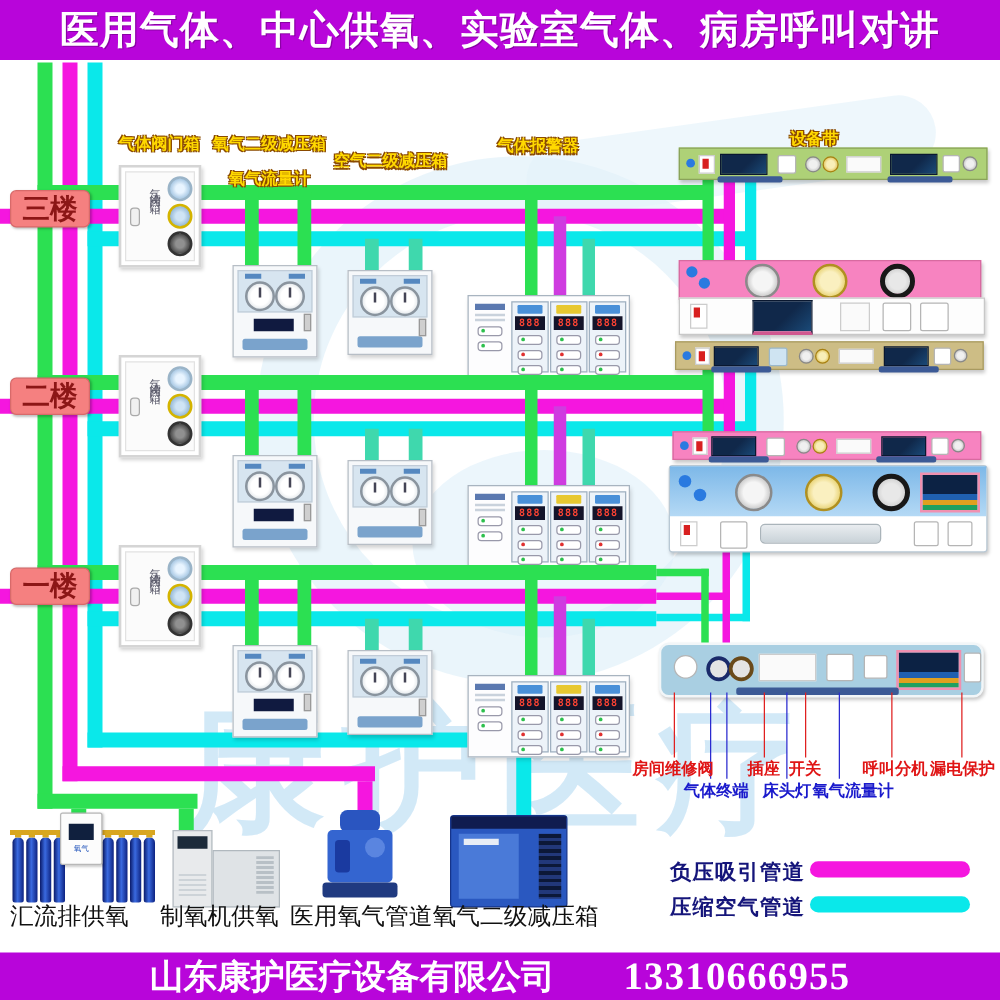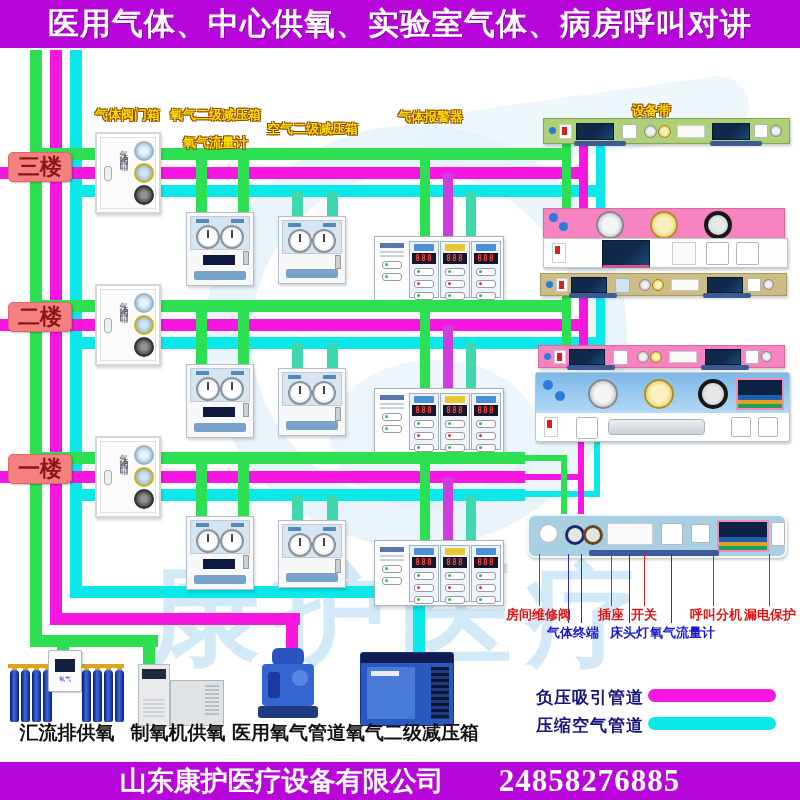--- a/index.html
+++ b/index.html
@@ -112,22 +112,22 @@
   .ptr{position:absolute;width:1px;z-index:3;}
   .ptr.red{background:#e02020;} .ptr.blu{background:#2a2ad0;}
   .ann{position:absolute;z-index:5;font-size:13px;font-weight:bold;white-space:nowrap;}
   .ann.red{color:#e01515;} .ann.blu{color:#1a1acc;}
   
   .leg-row{position:absolute;left:536px;width:250px;height:20px;z-index:5;}
   .leg-row b{font-size:17px;color:#15157a;letter-spacing:1px;}
   .leg-bar{position:absolute;left:112px;top:3px;width:128px;height:13px;border-radius:7px;}
   
   .src{position:absolute;z-index:3;}
-  .src-label{position:absolute;z-index:5;font-size:19px;font-weight:bold;color:#111;
-             text-align:center;white-space:nowrap;}
+  .src-label{position:absolute;z-index:5;font-size:19px;font-weight:normal;color:#111;
+             white-space:nowrap;}
   .cyl{position:absolute;width:9px;height:52px;border-radius:4px 4px 2px 2px;
        background:linear-gradient(90deg,#0a1a6a,#3a6ae0 45%,#0d2280);}
   .cyl::before{content:"";position:absolute;left:2px;top:-6px;width:5px;height:6px;background:#d8a820;}
   .manifold-pipe{position:absolute;background:#d9a520;height:4px;}
   .mbox{position:absolute;background:#fcfcfc;border:1px solid #b8b8b8;border-radius:2px;
         box-shadow:1px 1px 2px rgba(0,0,0,.2);}
   .mbox .mscr{position:absolute;left:6px;top:8px;width:20px;height:13px;background:#10203e;}
   .mbox .mlab{position:absolute;left:0;right:0;top:24px;text-align:center;font-size:6px;color:#2255bb;}
   .cab{position:absolute;background:#e8eaec;border:1px solid #b5bcc2;}
   .cab .ctop{position:absolute;left:3px;top:4px;right:3px;height:10px;background:#1c2a3a;}
@@ -152,21 +152,21 @@
 </head>
 <body>
 
 <div class="stage">
 
   <div class="banner top">
     <span>医用气体、中心供氧、实验室气体、病房呼叫对讲</span>
   </div>
   <div class="banner bot">
     <span>山东康护医疗设备有限公司</span>
-    <span class="phone">24858276885</span>
+    <span class="phone">13310666955</span>
   </div>
 
   <div class="wm wm-ring"></div>
   <div class="wm wm-blob"></div>
   <div class="wm wm-band"></div>
   <div class="wm wm-text">康护医疗</div>
 
   <i class="p g" style="left:30px;top:50px;width:12px;height:597px;"></i>
   <i class="p m" style="left:50px;top:50px;width:12px;height:575px;"></i>
   <i class="p c" style="left:70px;top:50px;width:12px;height:548px;"></i>

